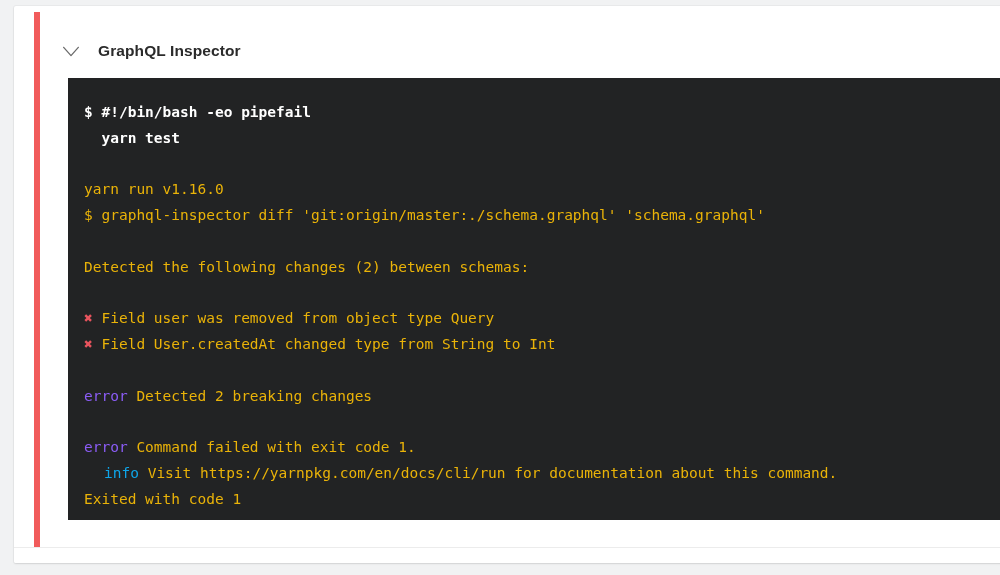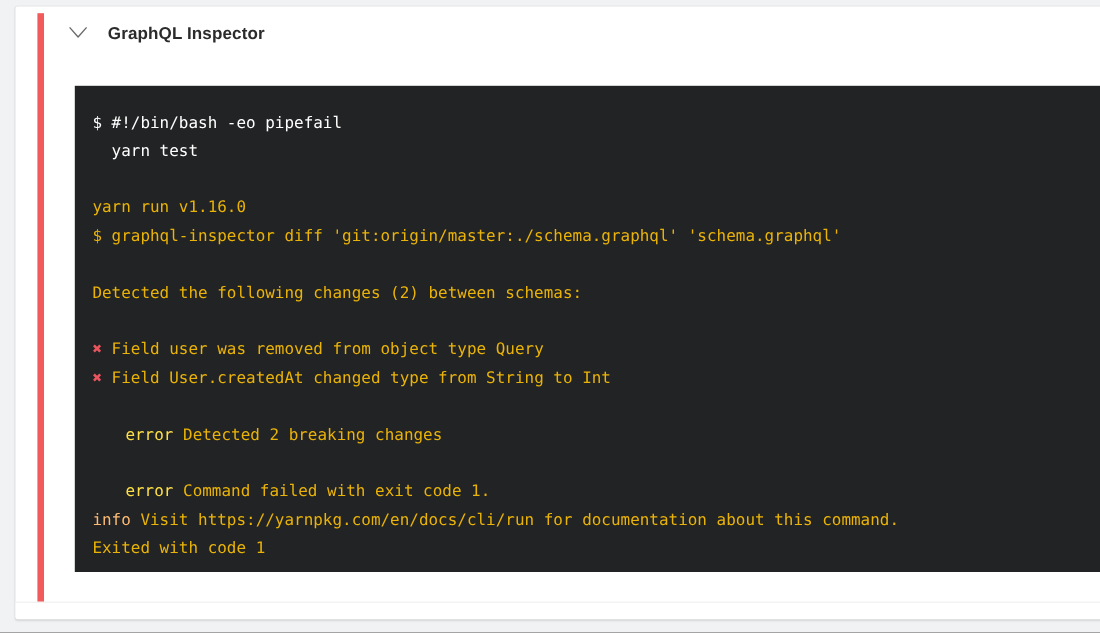--- a/index.html
+++ b/index.html
@@ -41,24 +41,24 @@
     left: 20px;
     top: 6px;
     width: 6px;
     height: 535px;
     background: #f15b5b;
   }
 
   .step-header {
     position: absolute;
     left: 46px;
-    top: 0;
+    top: 28px;
     height: 34px;
     display: flex;
-    align-items: flex-end;
+    align-items: center;
     gap: 16px;
   }
 
   .chevron-icon {
     width: 22px;
     height: 22px;
     display: block;
     flex: 0 0 auto;
   }
 
@@ -95,23 +95,23 @@
 
   .log-line {
     white-space: pre;
     min-height: 25.8px;
   }
 
   .log-line.blank {
     height: 25.8px;
   }
 
-  .bold { font-weight: normal; color: #ffffff; }
-  .tok-error { color: #fde047; margin-left: 30px; }
-  .tok-info  { color: #fdba74; }
+  .bold { font-weight: bold; color: #ffffff; }
+  .tok-error { color: #8b5cf6; }
+  .tok-info  { color: #0ea5e9; margin-left: 20px; }
   .tok-mark  { color: #e9545e; font-weight: bold; }
   .tok-plain { color: #eab308; }
 
   
   .divider {
     position: absolute;
     left: 0;
     right: 0;
     top: 541px;
     height: 1px;

